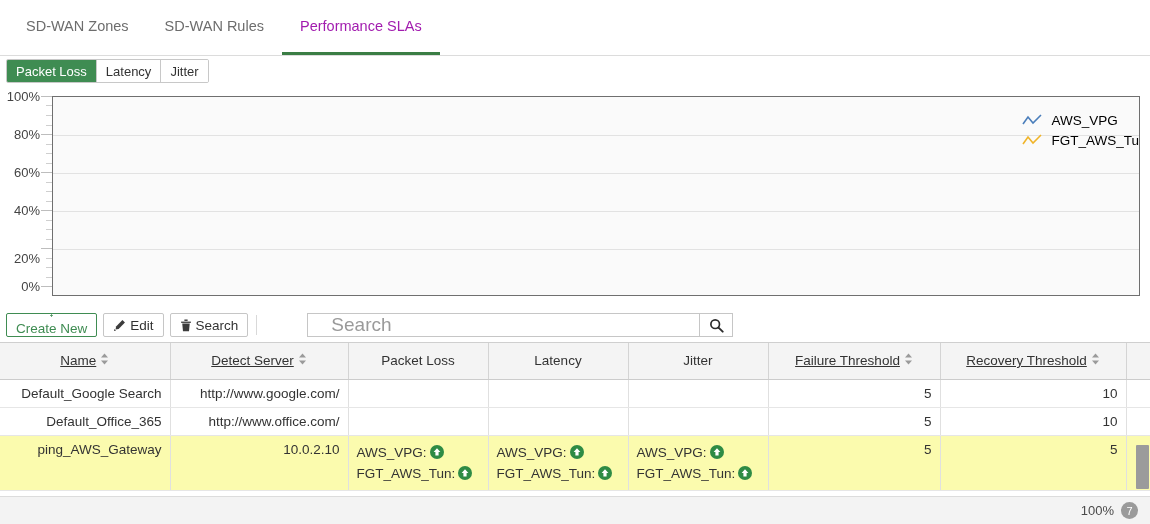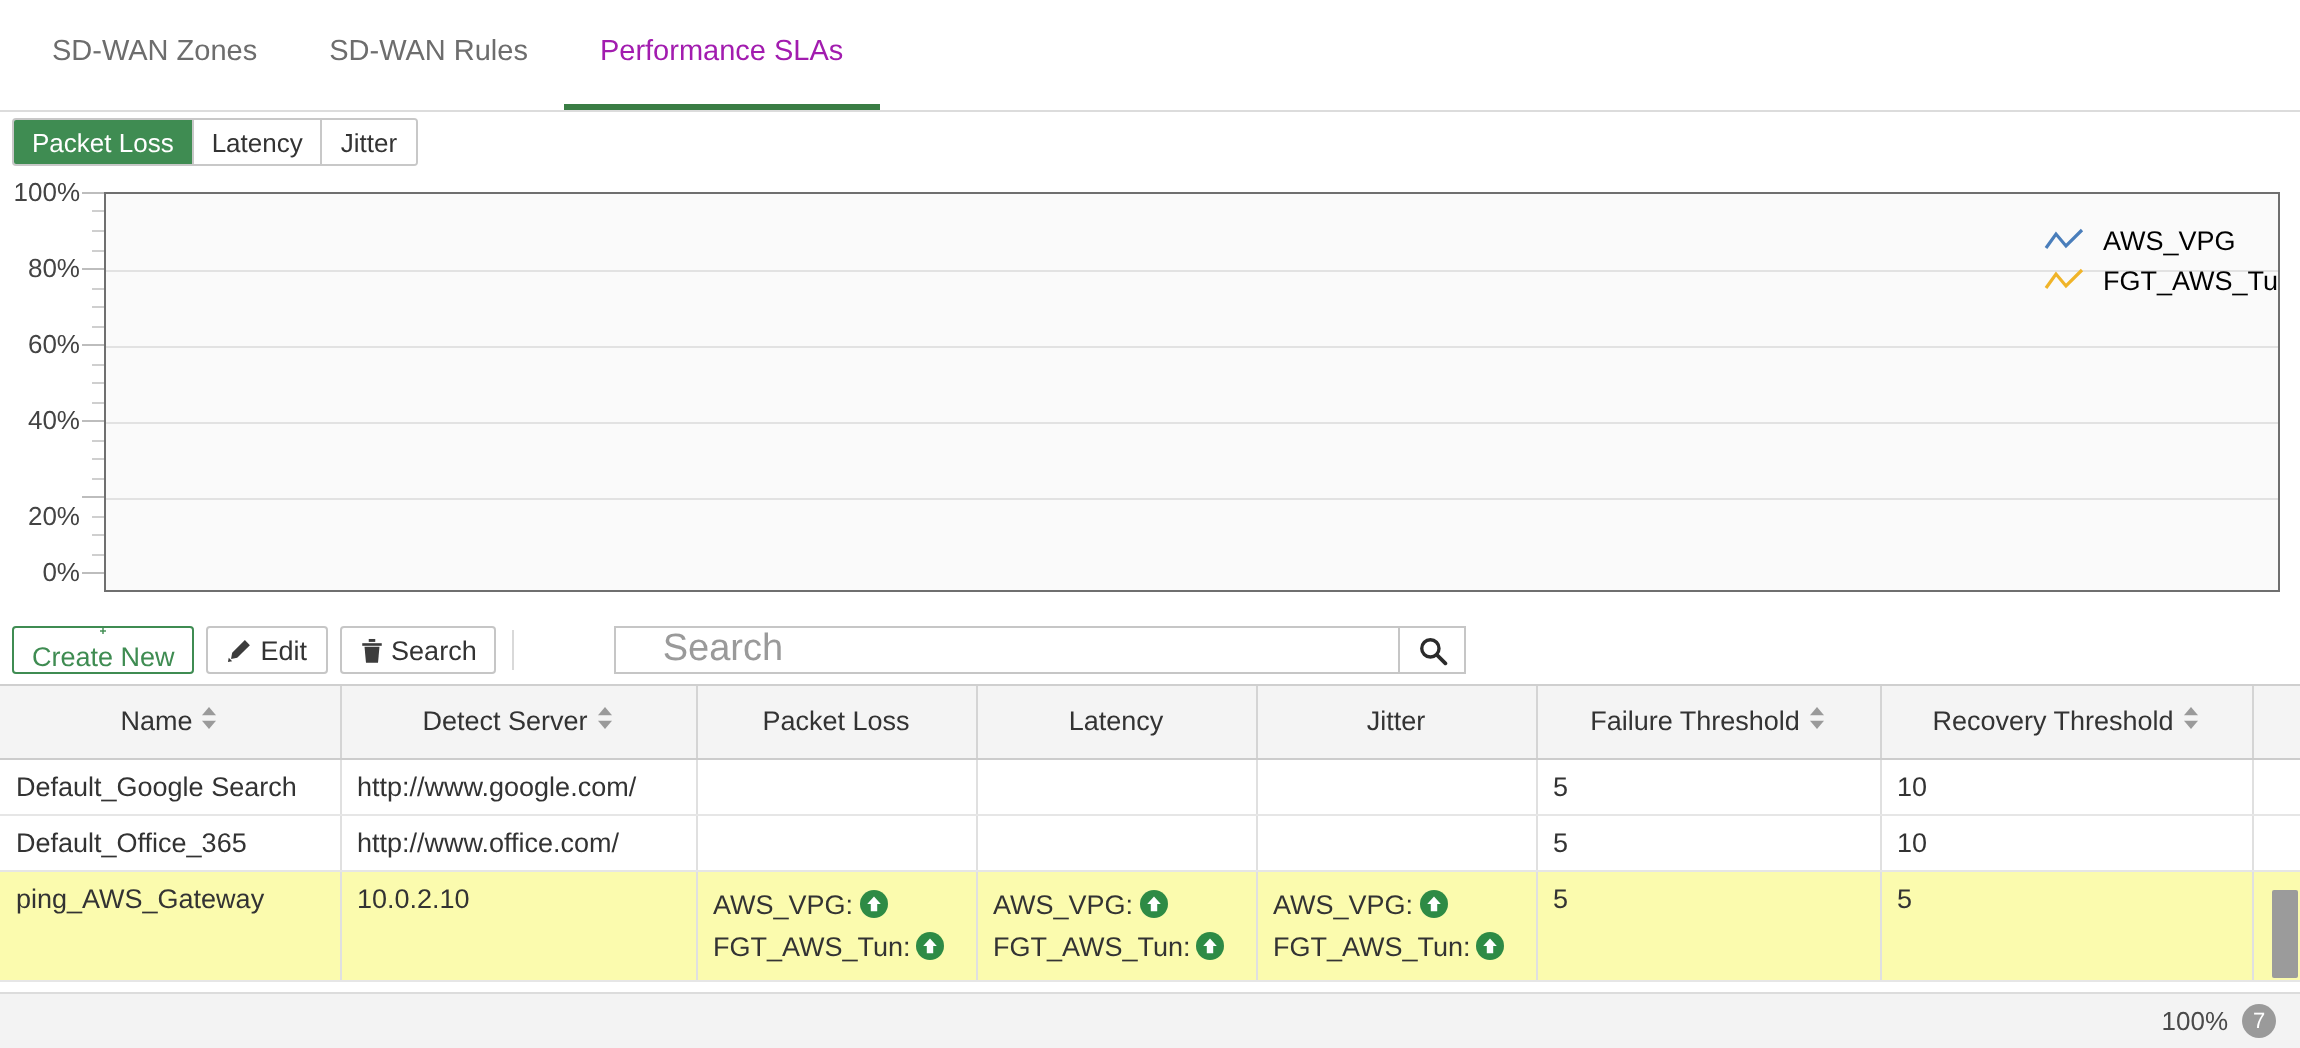--- a/index.html
+++ b/index.html
@@ -240,23 +240,24 @@
     box-sizing: border-box;
     white-space: nowrap;
   }
   table.grid td {
     border-right: 1px solid #e0e0e0;
     border-bottom: 1px solid #e6e6e6;
     padding: 6px 8px;
     color: #333;
     vertical-align: top;
     box-sizing: border-box;
+    text-align: right;
   }
   tr.highlight td { background: #fbfbae; }
-  .thinner { display: inline-flex; align-items: flex-end; gap: 4px; justify-content: center; }
+  .thinner { display: inline-flex; align-items: flex-end; gap: 4px; justify-content: center; text-decoration: underline; }
   .sorticon { display: inline-block; width: 9px; }
   .cellline {
     display: flex;
     align-items: center;
     gap: 3px;
     line-height: 21px;
     white-space: nowrap;
   }
   .updot {
     display: inline-flex;

